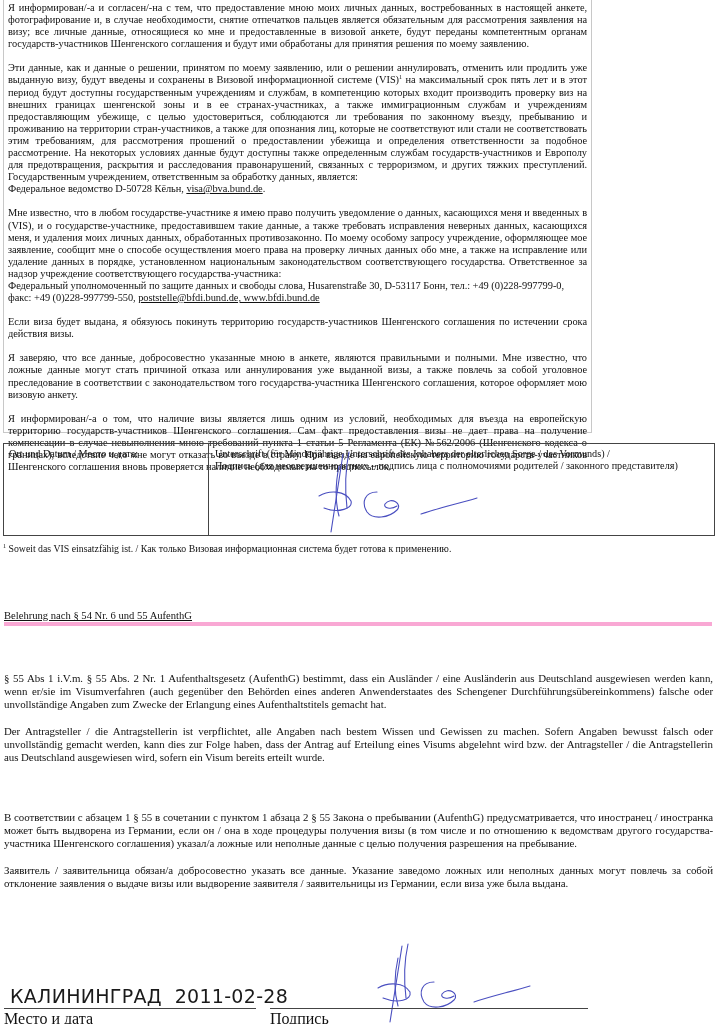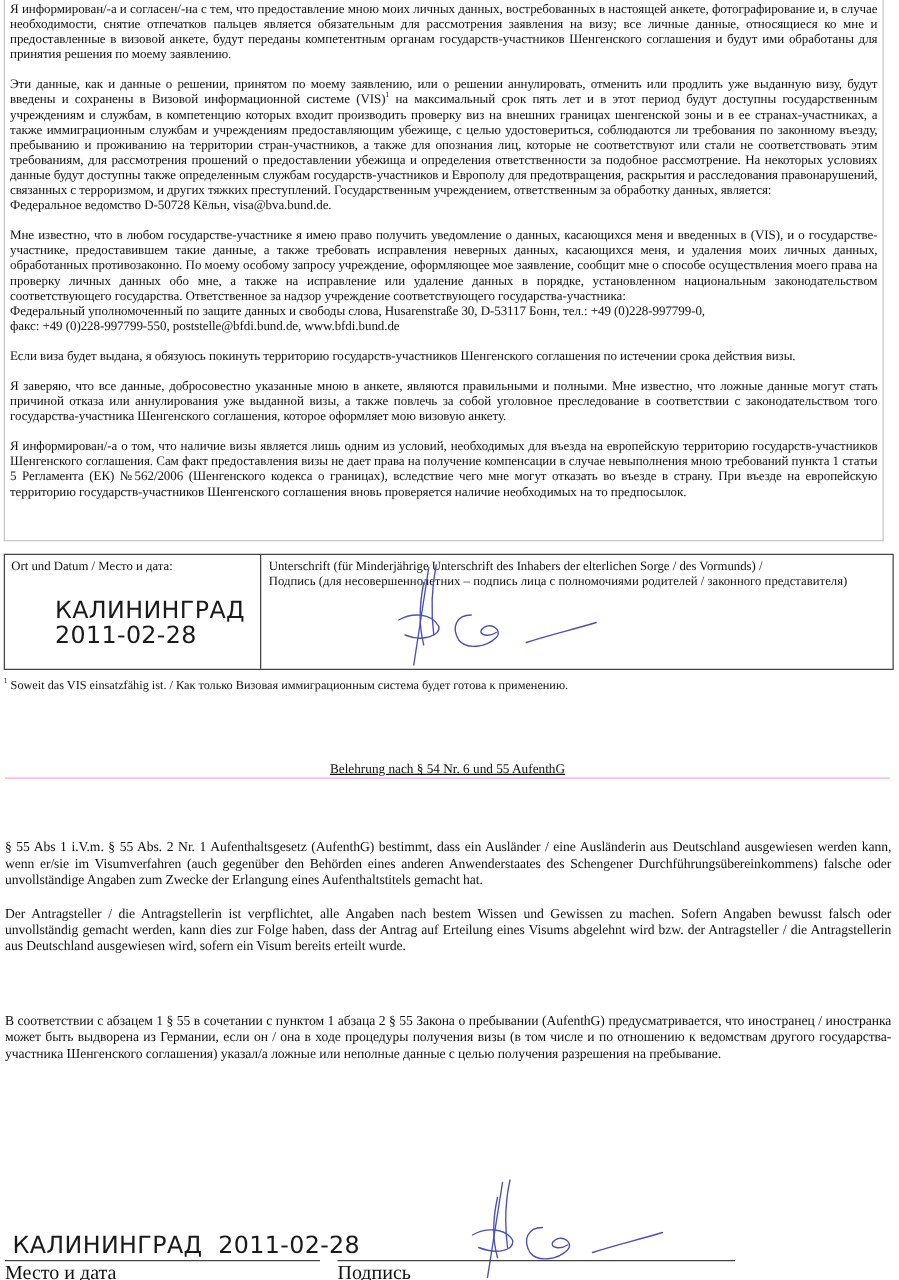--- a/index.html
+++ b/index.html
@@ -5,47 +5,47 @@
   html, body { margin: 0; padding: 0; background: #ffffff; }
   body {
     width: 719px; height: 1024px; position: relative; overflow: hidden;
     font-family: "Liberation Serif", serif; color: #111;
   }
   .p {
     font-size: 10.4px; line-height: 12.1px; text-align: justify; margin: 0;
     letter-spacing: -0.05px;
   }
   .top-box {
-    position: absolute; left: 3px; top: 0; width: 704px; height: 433px;
+    position: absolute; left: 3px; top: 0; width: 589px; height: 433px;
     border-right: 1px solid #c8c8c8; border-bottom: 1px solid #c8c8c8; border-left: 1px solid #c8c8c8;
     box-sizing: border-box; padding: 2px 4px 0 4px;
   }
   .top-box .p + .p { margin-top: 12px; }
   sup { font-size: 6px; vertical-align: super; line-height: 0; }
-  .ul { }
+  .ul { text-decoration: underline; }
 
   .sig-table {
     position: absolute; left: 3px; top: 443px; width: 712px; height: 93px;
     border: 1.3px solid #444; box-sizing: border-box; display: flex;
   }
   .sig-left { width: 205px; border-right: 1.3px solid #444; padding: 4px 5px; box-sizing: border-box; position: relative; }
   .sig-right { flex: 1; padding: 4px 6px; box-sizing: border-box; position: relative; }
   .cell-label { font-size: 10.2px; line-height: 12px; }
   .handwritten {
     font-family: "DejaVu Sans", sans-serif; font-size: 19px; line-height: 20px; color: #1a1a1a;
     letter-spacing: 0.3px;
   }
   .sig-left .handwritten { position: absolute; left: 40px; top: 34px; }
   .signature { position: absolute; }
 
   .footnote { position: absolute; left: 3px; top: 543px; font-size: 9.8px; }
 
   .belehrung {
-    position: absolute; left: 4px; top: 609px; width: 708px; border-bottom: 1px solid #f9a8d4;
-    text-align: center; font-size: 10.6px; line-height: 13px;
+    position: absolute; left: 4px; top: 609px; width: 708px; border-bottom: 4px solid #f9a8d4;
+    text-align: left; font-size: 10.6px; line-height: 13px;
   }
   .belehrung span { text-decoration: underline; }
 
   .bottom-text { position: absolute; left: 4px; width: 709px; }
   .bottom-text .p { font-size: 10.9px; line-height: 13.2px; }
   .bottom-text .p + .p { margin-top: 13px; }
 
   .sign-line { position: absolute; border-bottom: 1px solid #444; }
   .sign-caption { position: absolute; font-size: 16px; }
 </style>
@@ -57,52 +57,49 @@
   <p class="p"><span>Эти данные, как и данные о решении,  принятом по моему заявлению, или о решении аннулировать, отменить или продлить уже выданную визу, будут введены и сохранены в Визовой информационной системе (VIS)</span><sup>1</sup> <span>на максимальный срок пять лет и в этот период будут доступны государственным учреждениям и службам, в компетенцию которых входит производить проверку виз на внешних границах шенгенской зоны и в ее странах-участниках, а также иммиграционным службам и учреждениям предоставляющим убежище, с целью удостовериться, соблюдаются ли требования по законному въезду, пребыванию и проживанию на территории стран-участников, а также для опознания лиц, которые не соответствуют или стали не соответствовать этим требованиям, для рассмотрения прошений о предоставлении убежища и определения ответственности за подобное рассмотрение. На некоторых условиях данные будут доступны также определенным службам государств-участников и Европолу для предотвращения, раскрытия и расследования правонарушений, связанных с терроризмом, и других тяжких преступлений. Государственным учреждением, ответственным за обработку данных, является:</span><br><span>Федеральное ведомство D-50728 Кёльн, </span><a class="ul">visa@bva.bund.de</a>.</p>
   <p class="p"><span>Мне известно, что в любом государстве-участнике я имею право получить уведомление о данных, касающихся меня и введенных в (VIS), и о государстве-участнике, предоставившем такие данные, а также требовать исправления неверных данных, касающихся меня, и удаления моих личных данных, обработанных противозаконно. По моему особому запросу учреждение, оформляющее мое заявление, сообщит мне о способе осуществления моего права на проверку личных данных обо мне, а также на исправление или удаление данных в порядке, установленном национальным законодательством соответствующего государства. Ответственное за надзор учреждение соответствующего государства-участника:</span><br><span>Федеральный уполномоченный по защите данных и свободы слова, Husarenstraße 30, D-53117 Бонн, тел.: +49 (0)228-997799-0,</span><br><span>факс: +49 (0)228-997799-550, </span><a class="ul">poststelle@bfdi.bund.de, www.bfdi.bund.de</a></p>
   <p class="p">Если виза будет выдана, я обязуюсь покинуть территорию государств-участников Шенгенского соглашения по истечении срока действия визы.</p>
   <p class="p">Я заверяю, что все данные, добросовестно указанные мною в анкете, являются правильными и полными. Мне известно, что ложные данные могут стать причиной отказа или аннулирования уже выданной визы, а также повлечь за собой уголовное преследование в соответствии с законодательством того государства-участника Шенгенского соглашения, которое оформляет мою визовую анкету.</p>
   <p class="p">Я информирован/-а о том, что наличие визы является лишь одним из условий, необходимых для въезда на европейскую территорию государств-участников Шенгенского соглашения. Сам факт предоставления визы не дает права на получение компенсации в случае невыполнения мною требований пункта 1 статьи 5 Регламента (ЕК) №562/2006 (Шенгенского кодекса о границах), вследствие чего мне могут отказать во въезде в страну. При въезде на европейскую территорию государств-участников Шенгенского соглашения вновь проверяется наличие необходимых на то предпосылок.</p>
 </div>
 
 <div class="sig-table">
   <div class="sig-left">
     <div class="cell-label">Ort und Datum / Место и дата:</div>
-    <div class="handwritten">
-      <div>КАЛИНИНГРАД</div>
-      <div>2011-02-28</div>
-    </div>
   </div>
   <div class="sig-right">
     <div class="cell-label">Unterschrift (für Minderjährige Unterschrift des Inhabers der elterlichen Sorge / des Vormunds) /</div>
     <div class="cell-label">Подпись (для несовершеннолетних – подпись лица с полномочиями родителей / законного представителя)</div>
     <svg class="signature" style="left:100px; top:2px;" width="230" height="90" viewBox="0 0 230 90">
       <g fill="none" stroke="#4a4fc0" stroke-width="1.1" stroke-linecap="round">
         <path d="M34 8 L22 86"></path>
         <path d="M30 20 C26 40 26 55 30 70"></path>
         <path d="M40 6 C36 25 36 45 38 62"></path>
         <path d="M10 50 C20 44 36 44 42 55 C44 62 30 68 15 62"></path>
         <path d="M68 46 C56 46 52 56 58 66 C64 74 80 72 88 64 C94 58 82 50 76 58 C74 62 82 64 88 60"></path>
         <path d="M112 68 C130 62 148 58 168 52"></path>
       </g>
     </svg>
   </div>
 </div>
 
-<div class="footnote"><sup>1</sup> <span>Soweit das VIS einsatzfähig ist. / Как только Визовая иммиграционным система будет готова к применению.</span></div>
+<div class="footnote"><sup>1</sup> <span>Soweit das VIS einsatzfähig ist. / Как только Визовая информационная система будет готова к применению.</span></div>
 
 <div class="belehrung"><span>Belehrung nach § 54 Nr. 6 und 55 AufenthG</span></div>
 
 <div class="bottom-text" style="top:672px;">
   <p class="p">§ 55 Abs 1 i.V.m. § 55 Abs. 2 Nr. 1 Aufenthaltsgesetz (AufenthG) bestimmt, dass ein Ausländer / eine Ausländerin aus Deutschland ausgewiesen werden kann, wenn er/sie im Visumverfahren (auch gegenüber den Behörden eines anderen Anwenderstaates des Schengener Durchführungsübereinkommens) falsche oder unvollständige Angaben zum Zwecke der Erlangung eines Aufenthaltstitels gemacht hat.</p>
   <p class="p">Der Antragsteller / die Antragstellerin ist verpflichtet, alle Angaben nach bestem Wissen und Gewissen zu machen. Sofern Angaben bewusst falsch oder unvollständig gemacht werden, kann dies zur Folge haben, dass der Antrag auf Erteilung eines Visums abgelehnt wird bzw. der Antragsteller / die Antragstellerin aus Deutschland ausgewiesen wird, sofern ein Visum bereits erteilt wurde.</p>
 </div>
 
 <div class="bottom-text" style="top:811px;">
   <p class="p">В соответствии с абзацем 1 § 55 в сочетании с пунктом 1 абзаца 2 § 55 Закона о пребывании (AufenthG) предусматривается, что иностранец / иностранка может быть выдворена из Германии, если он / она в ходе процедуры получения визы (в том числе и по отношению к ведомствам другого государства-участника Шенгенского соглашения) указал/а ложные или неполные данные с целью получения разрешения на пребывание.</p>
+  <p class="p">Заявитель / заявительница обязан/а добросовестно указать все данные. Указание заведомо ложных или неполных данных могут повлечь за собой отклонение заявления о выдаче визы или выдворение заявителя / заявительницы из Германии, если виза уже была выдана.</p>
 </div>
 
 <div class="handwritten" style="position:absolute; left:10px; top:986px; white-space:pre;">КАЛИНИНГРАД  2011-02-28</div>
 <div class="sign-line" style="left:4px; top:1008px; width:252px;"></div>
 <div class="sign-caption" style="left:4px; top:1010px;">Место и дата</div>
 
 <svg class="signature" style="left:370px; top:942px;" width="200" height="84" viewBox="0 0 200 84">
   <g fill="none" stroke="#4a4fc0" stroke-width="1.1" stroke-linecap="round">
     <path d="M32 4 L20 80"></path>
     <path d="M28 16 C24 34 24 50 28 64"></path>

